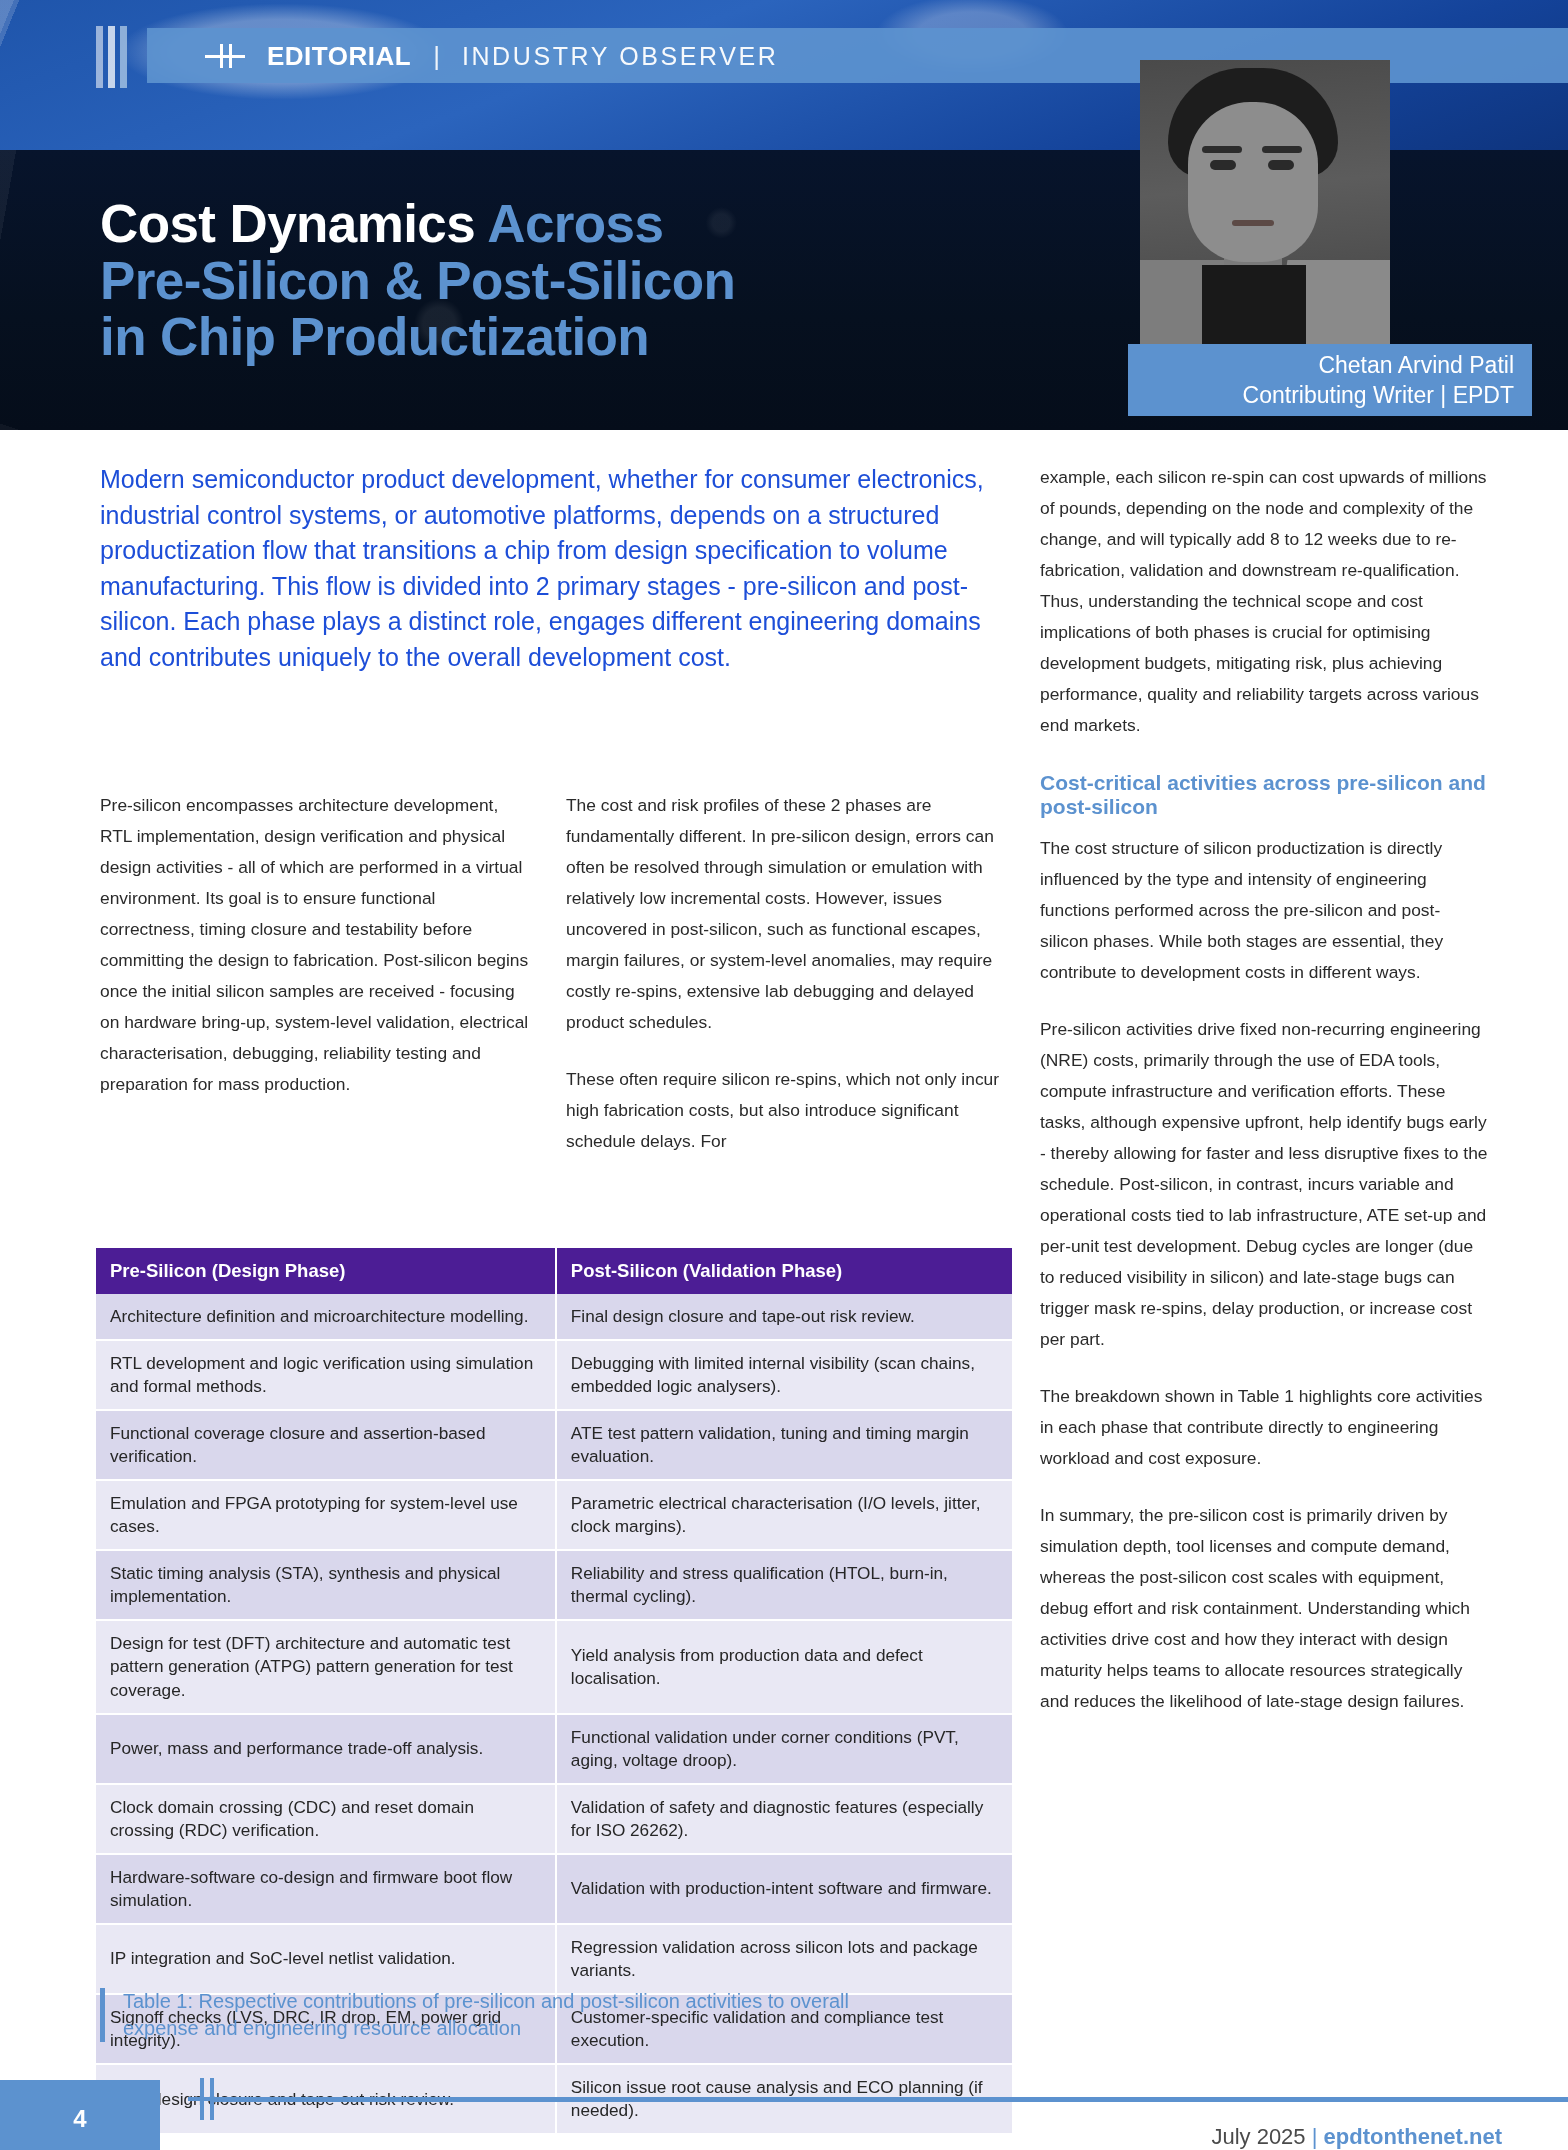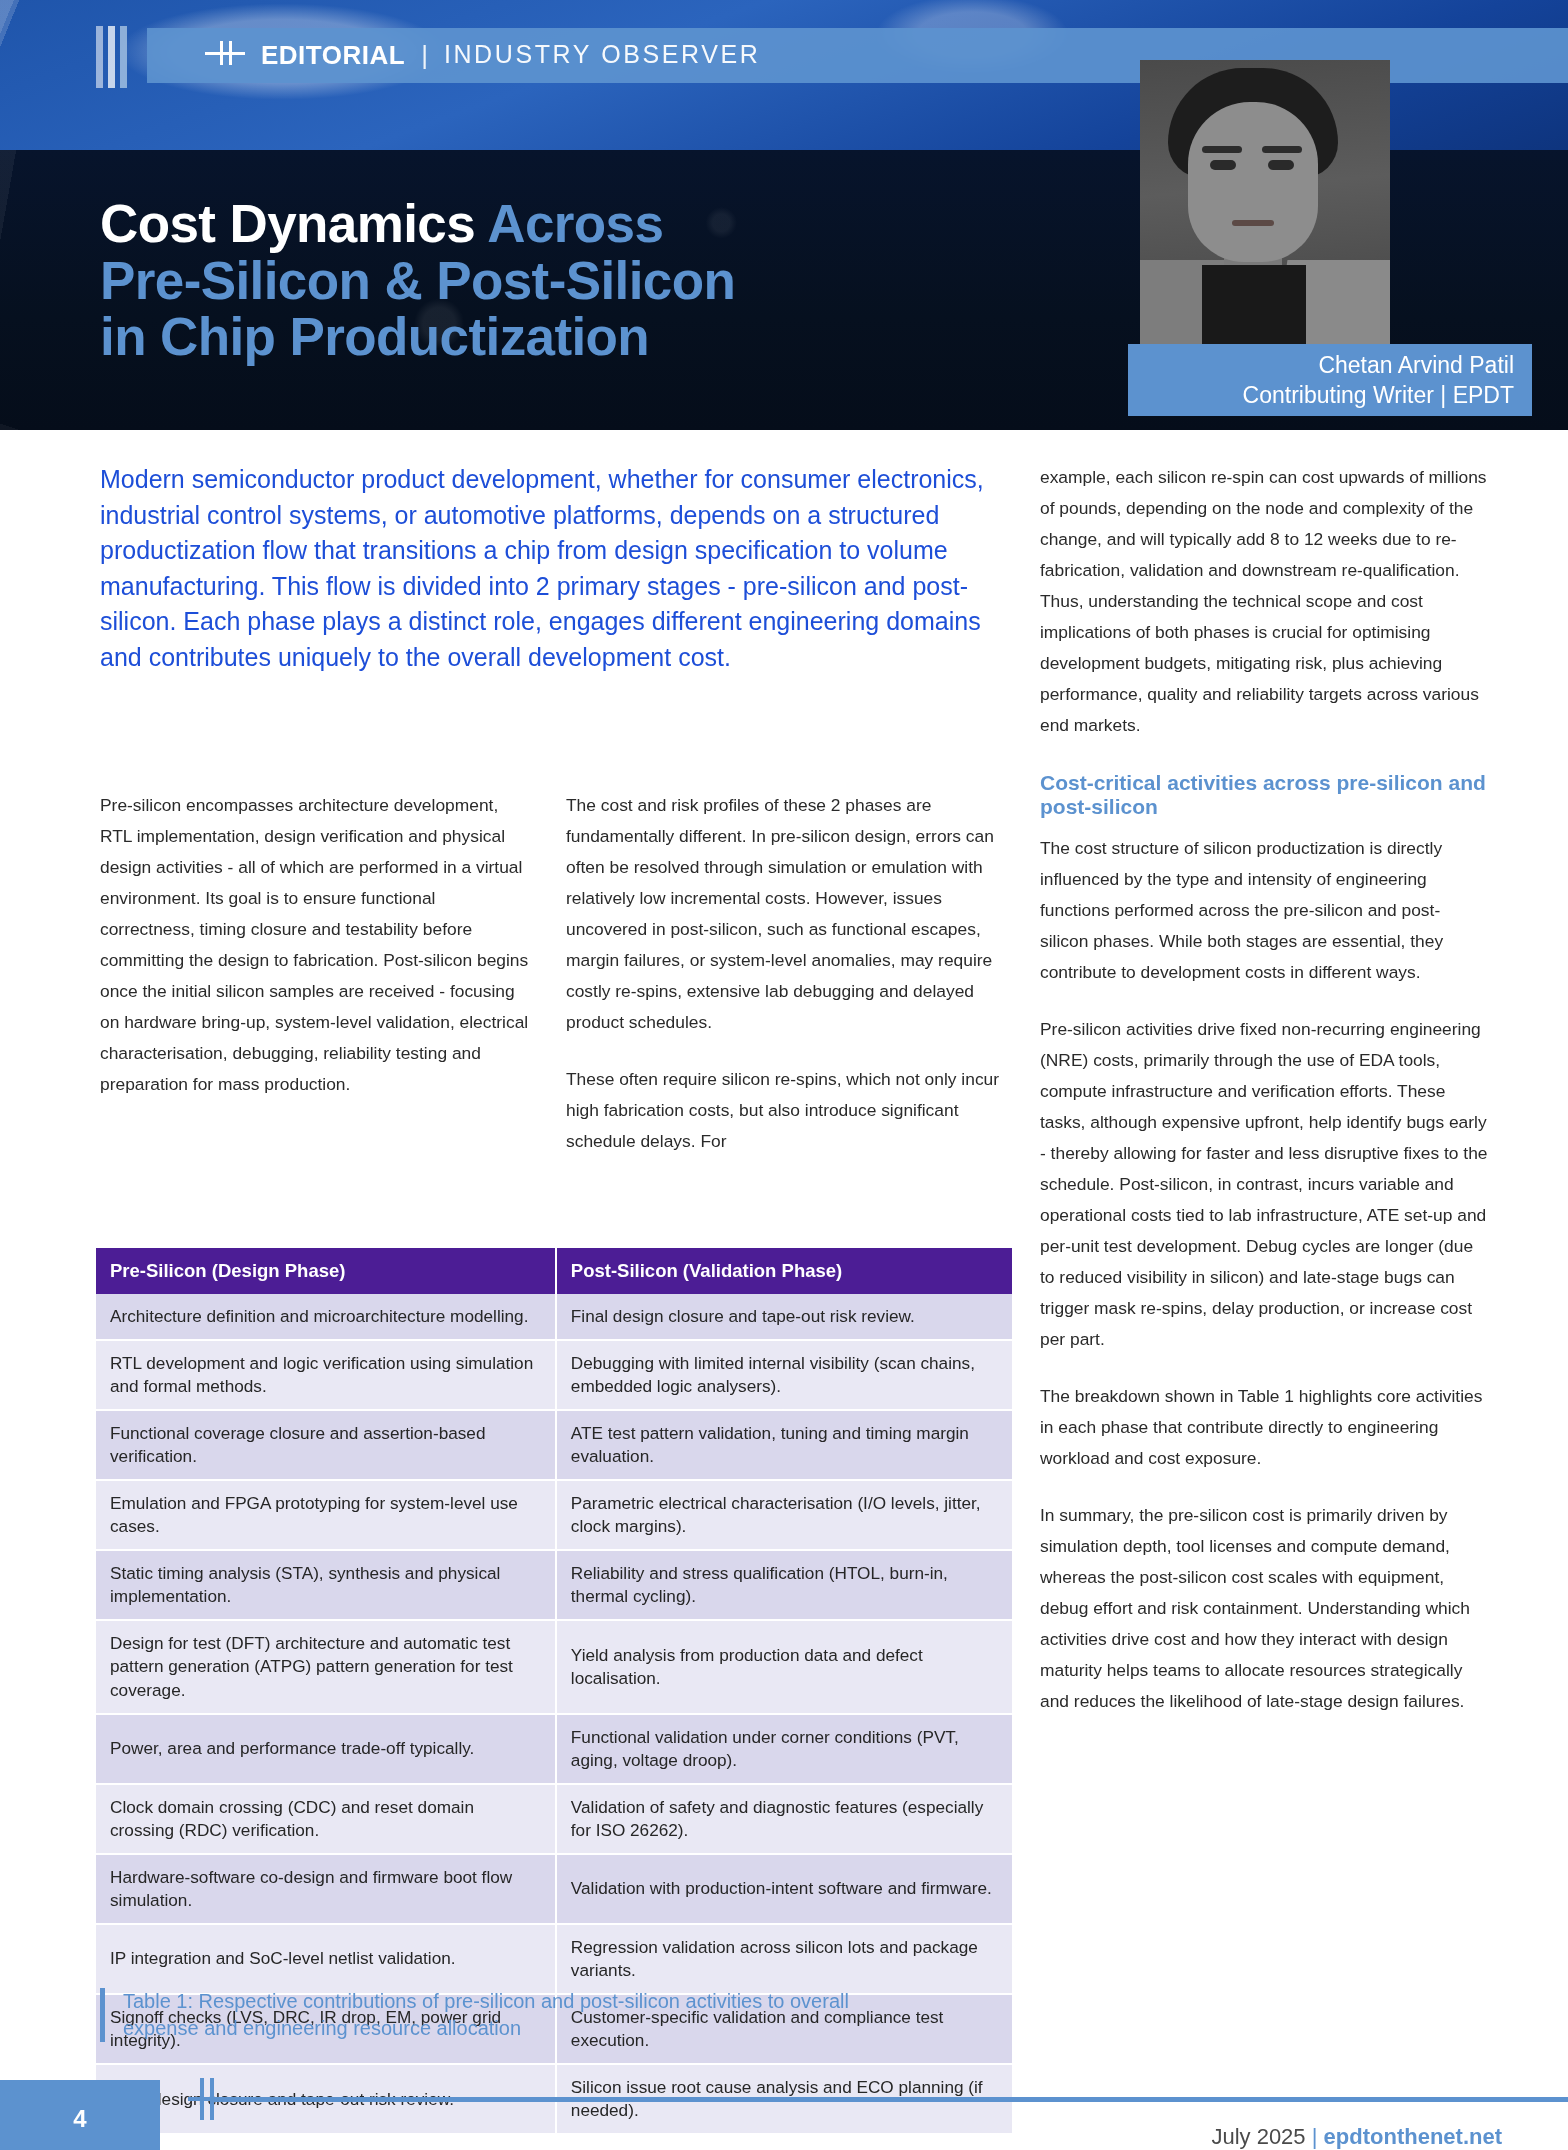--- a/index.html
+++ b/index.html
@@ -37,21 +37,21 @@
   .mast-band{
     position:absolute;left:147px;top:28px;width:1421px;height:55px;
     background:#5c92cf;opacity:.92;
   }
   .mast-bars{position:absolute;left:96px;top:26px;width:48px;height:62px;display:flex;gap:5px;}
   .mast-bars i{display:block;width:7px;height:100%;background:rgba(255,255,255,.55);}
   .mast-bars i:nth-child(2){background:rgba(255,255,255,.75);}
   .mast-bars i:nth-child(3){background:rgba(160,190,225,.85);}
   .mast-label{
     position:absolute;left:205px;top:40px;height:32px;
-    display:flex;align-items:flex-start;gap:16px;color:#fff;white-space:nowrap;
+    display:flex;align-items:center;gap:22px;color:#fff;white-space:nowrap;
   }
   .cap-ico{display:inline-block;width:40px;height:26px;position:relative;}
   .cap-ico:before{content:"";position:absolute;left:0;top:12px;width:40px;height:3px;background:#fff;}
   .cap-ico:after{content:"";position:absolute;left:15px;top:1px;width:3px;height:24px;background:#fff;}
   .cap-ico em{position:absolute;left:24px;top:1px;width:3px;height:24px;background:#fff;}
   .mast-label .b{font-weight:bold;font-size:26px;letter-spacing:.5px;}
   .mast-label .sep{font-size:26px;font-weight:300;opacity:.9;}
   .mast-label .t{font-size:25px;font-weight:300;letter-spacing:2.6px;opacity:.95;}
 
   .headline{position:absolute;left:100px;top:175px;width:900px;z-index:4;}
@@ -248,21 +248,21 @@
         </tr>
         <tr>
           <td>Static timing analysis (STA), synthesis and physical implementation.</td>
           <td>Reliability and stress qualification (HTOL, burn-in, thermal cycling).</td>
         </tr>
         <tr>
           <td>Design for test (DFT) architecture and automatic test pattern generation (ATPG) pattern generation for test coverage.</td>
           <td>Yield analysis from production data and defect localisation.</td>
         </tr>
         <tr>
-          <td>Power, area and performance trade-off typically.</td>
+          <td>Power, mass and performance trade-off analysis.</td>
           <td>Functional validation under corner conditions (PVT, aging, voltage droop).</td>
         </tr>
         <tr>
           <td>Clock domain crossing (CDC) and reset domain crossing (RDC) verification.</td>
           <td>Validation of safety and diagnostic features (especially for ISO 26262).</td>
         </tr>
         <tr>
           <td>Hardware-software co-design and firmware boot flow simulation.</td>
           <td>Validation with production-intent software and firmware.</td>
         </tr>

